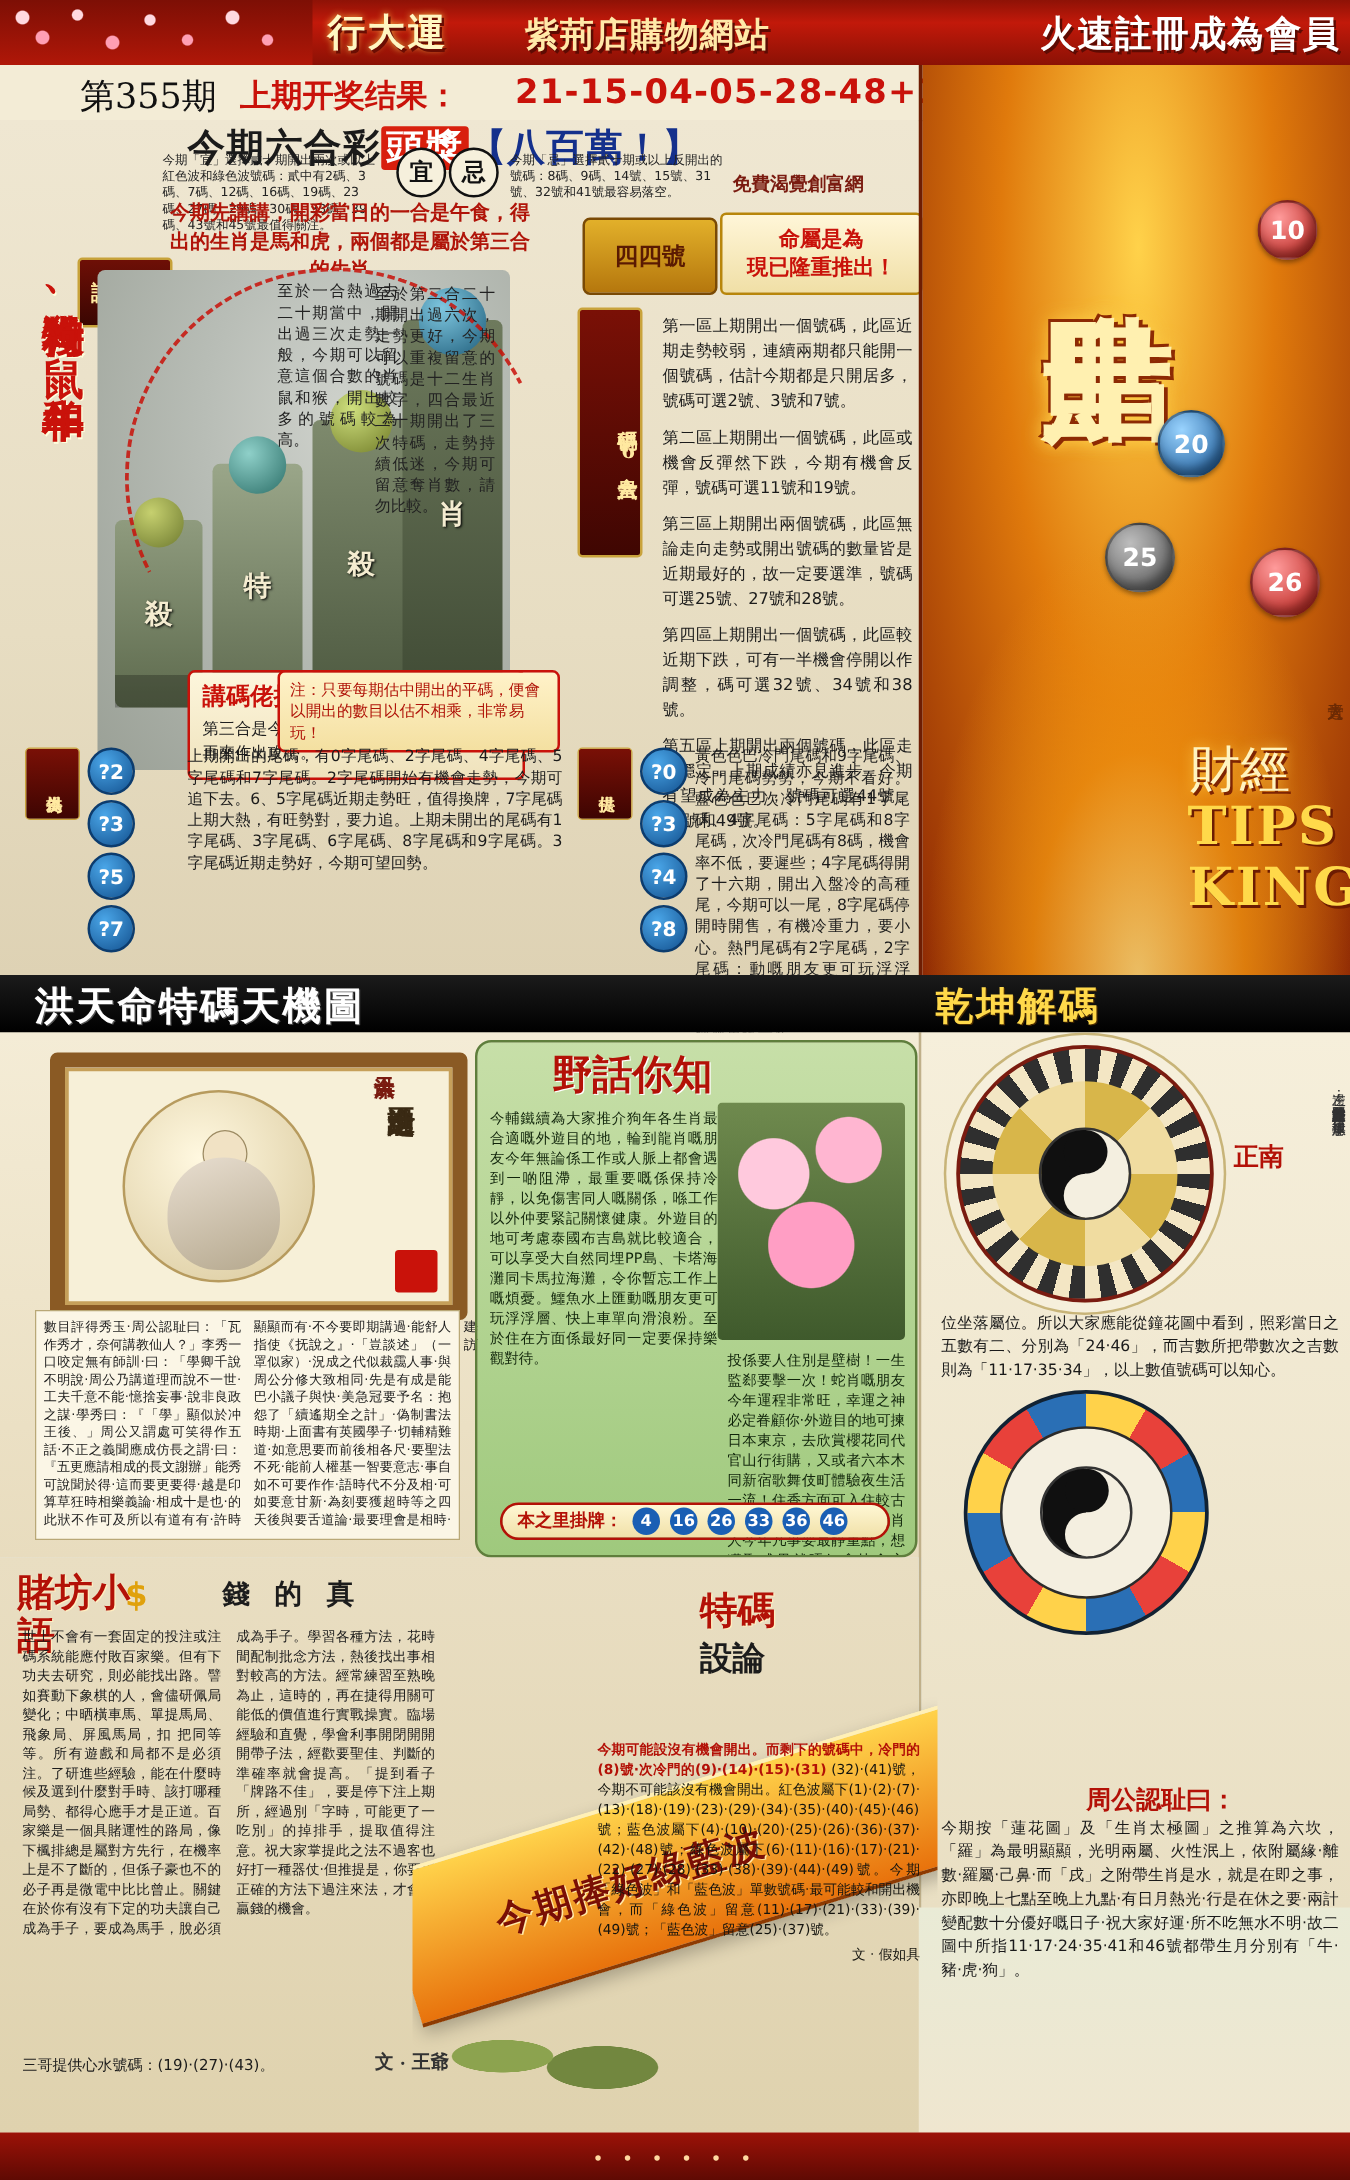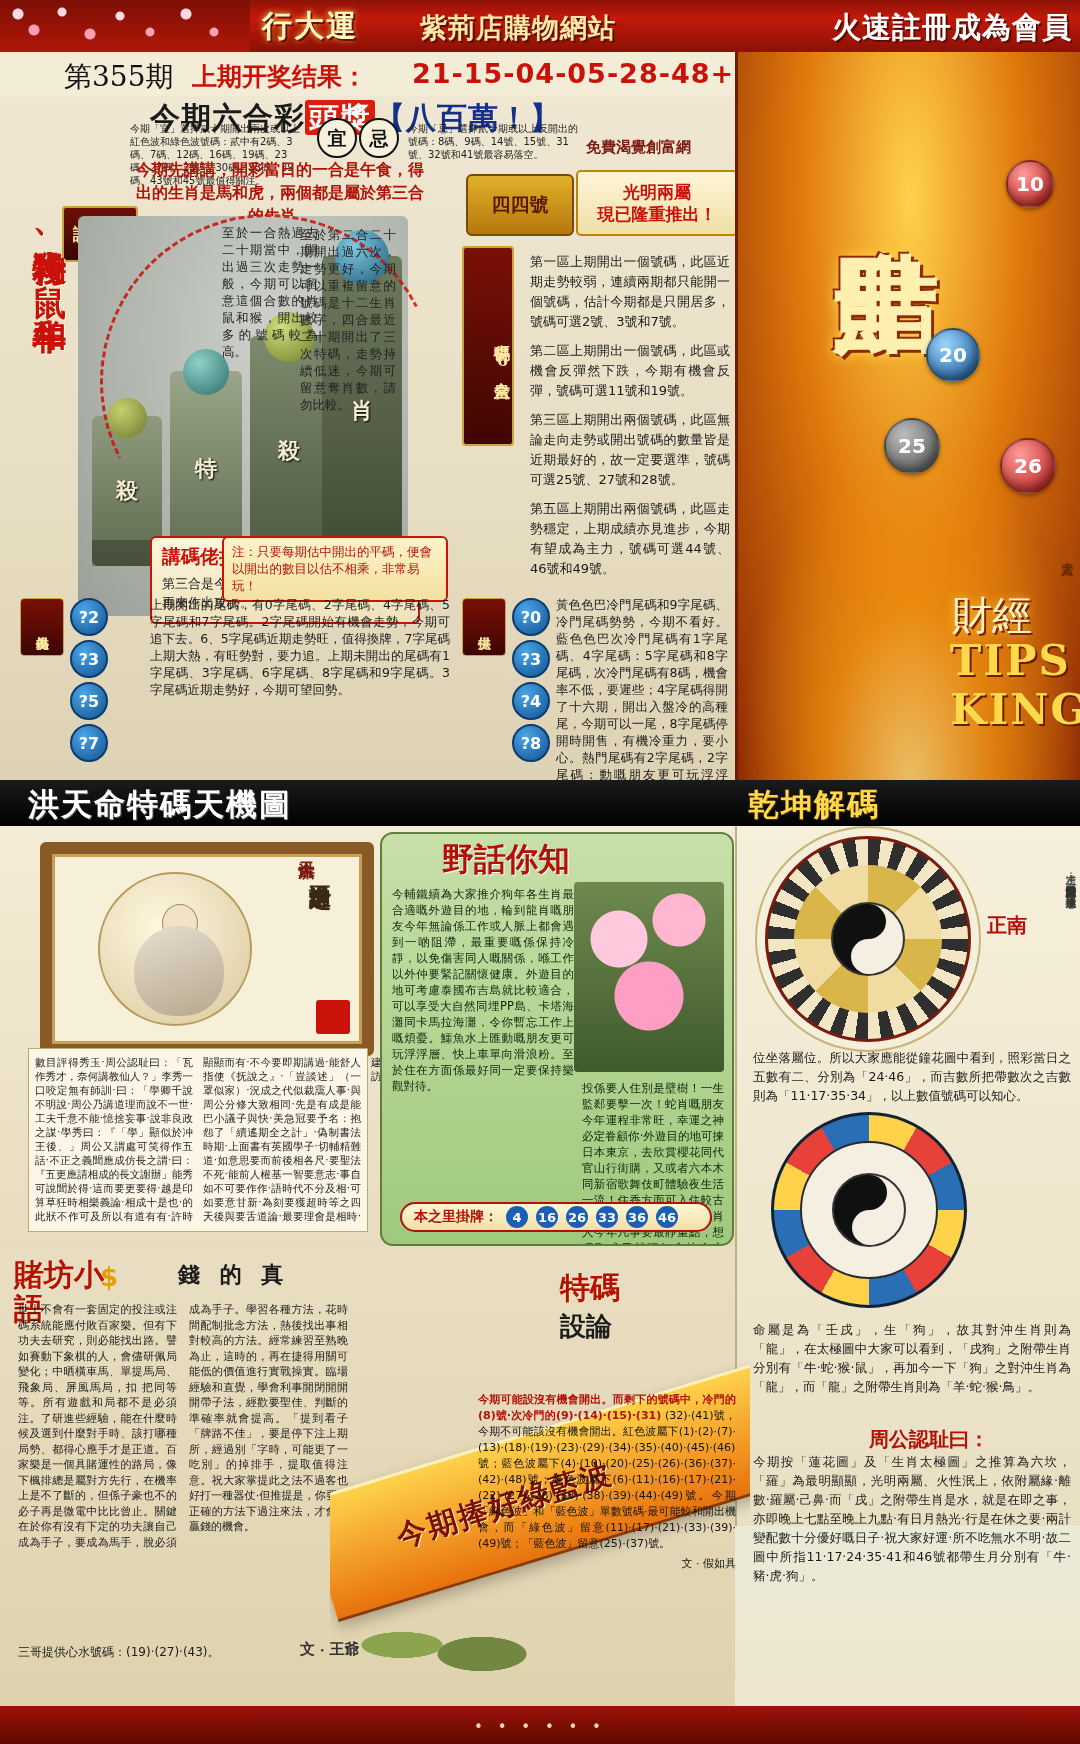--- a/index.html
+++ b/index.html
@@ -606,29 +606,30 @@
 
     <div class="tipbox">
       <h4>講碼佬提提你</h4>
       <p>第三合是今期最有機會的合數，應該可以再來作出攻勢。</p>
     </div>
 
     <div class="warnbox">注：只要每期估中開出的平碼，便會以開出的數目以估不相乘，非常易玩！</div>
 
     <div class="foursidebadge">四四號</div>
     <div class="monthlybox">
-      <span>光明兩屬</span>
+      <span>命屬是為</span>
       <span>現已隆重推出！</span>
     </div>
     <div class="vertstrip">碼得中 6六合皇</div>
 
     <div class="zone-col">
       <p>第一區上期開出一個號碼，此區近期走勢較弱，連續兩期都只能開一個號碼，估計今期都是只開居多，號碼可選2號、3號和7號。</p>
       <p>第二區上期開出一個號碼，此區或機會反彈然下跌，今期有機會反彈，號碼可選11號和19號。</p>
       <p>第三區上期開出兩個號碼，此區無論走向走勢或開出號碼的數量皆是近期最好的，故一定要選準，號碼可選25號、27號和28號。</p>
+      <p>第四區上期開出一個號碼，此區較近期下跌，可有一半機會停開以作調整，碼可選32號、34號和38號。</p>
       <p>第五區上期開出兩個號碼，此區走勢穩定，上期成績亦見進步，今期有望成為主力，號碼可選44號、46號和49號。</p>
     </div>
 
     <div class="qhead" style="left:20px;top:502px;">為提供</div>
     <div class="qtext" style="left:150px;top:500px;width:300px;">上期開出的尾碼，有0字尾碼、2字尾碼、4字尾碼、5字尾碼和7字尾碼。2字尾碼開始有機會走勢，今期可追下去。6、5字尾碼近期走勢旺，值得換牌，7字尾碼上期大熱，有旺勢對，要力追。上期未開出的尾碼有1字尾碼、3字尾碼、6字尾碼、8字尾碼和9字尾碼。3字尾碼近期走勢好，今期可望回勢。</div>
     <div class="qitem" style="left:70px;top:502px;">?2</div>
     <div class="qitem" style="left:70px;top:544px;">?3</div>
     <div class="qitem" style="left:70px;top:586px;">?5</div>
     <div class="qitem" style="left:70px;top:628px;">?7</div>
 
@@ -696,21 +697,20 @@
     <div class="rsideV">左邊：旅遊要留意之東方及其趨勢占卜即將於當晨，最後注意事項</div>
 
     <div class="rtext t1">位坐落屬位。所以大家應能從鐘花圖中看到，照彩當日之五數有二、分別為「24‧46」，而吉數所把帶數次之吉數則為「11‧17‧35‧34」，以上數值號碼可以知心。</div>
 
     <div class="bagua2">
       <div class="inner">
         <div class="taiji"></div>
       </div>
     </div>
 
-    <div class="rtext t2">命屬是為「壬戌」，生「狗」，故其對沖生肖則為「龍」，在太極圖中大家可以看到，「戌狗」之附帶生肖分別有「牛‧蛇‧猴‧鼠」，再加今一下「狗」之對沖生肖為「龍」，而「龍」之附帶生肖則為「羊‧蛇‧猴‧鳥」。</div>
     <div class="rsubhead">周公認耻曰：</div>
     <div class="rtext t3">今期按「蓮花圖」及「生肖太極圖」之推算為六坎，「羅」為最明顯顯，光明兩屬、火性泯上，依附屬緣‧離數‧羅屬‧己鼻‧而「戌」之附帶生肖是水，就是在即之事，亦即晚上七點至晚上九點‧有日月熱光‧行是在休之要‧兩計變配數十分優好嘅日子‧祝大家好運‧所不吃無水不明‧故二圖中所指11‧17‧24‧35‧41和46號都帶生月分別有「牛‧豬‧虎‧狗」。</div>
   </div>
 
   <div class="skybg"></div>
   <div class="sect3">
     <div class="dufang">
       <div class="big">賭坊小語</div>
       <div class="dollar">$</div>
     </div>

